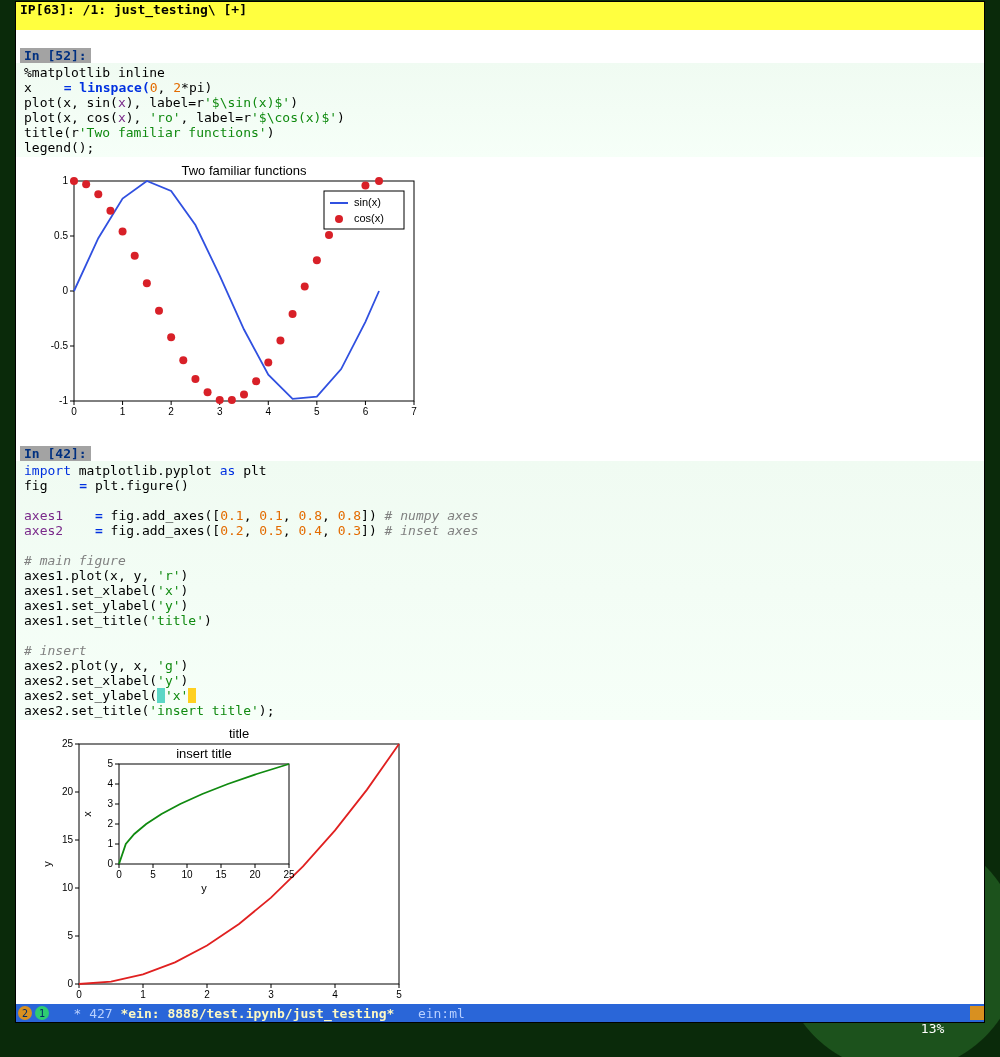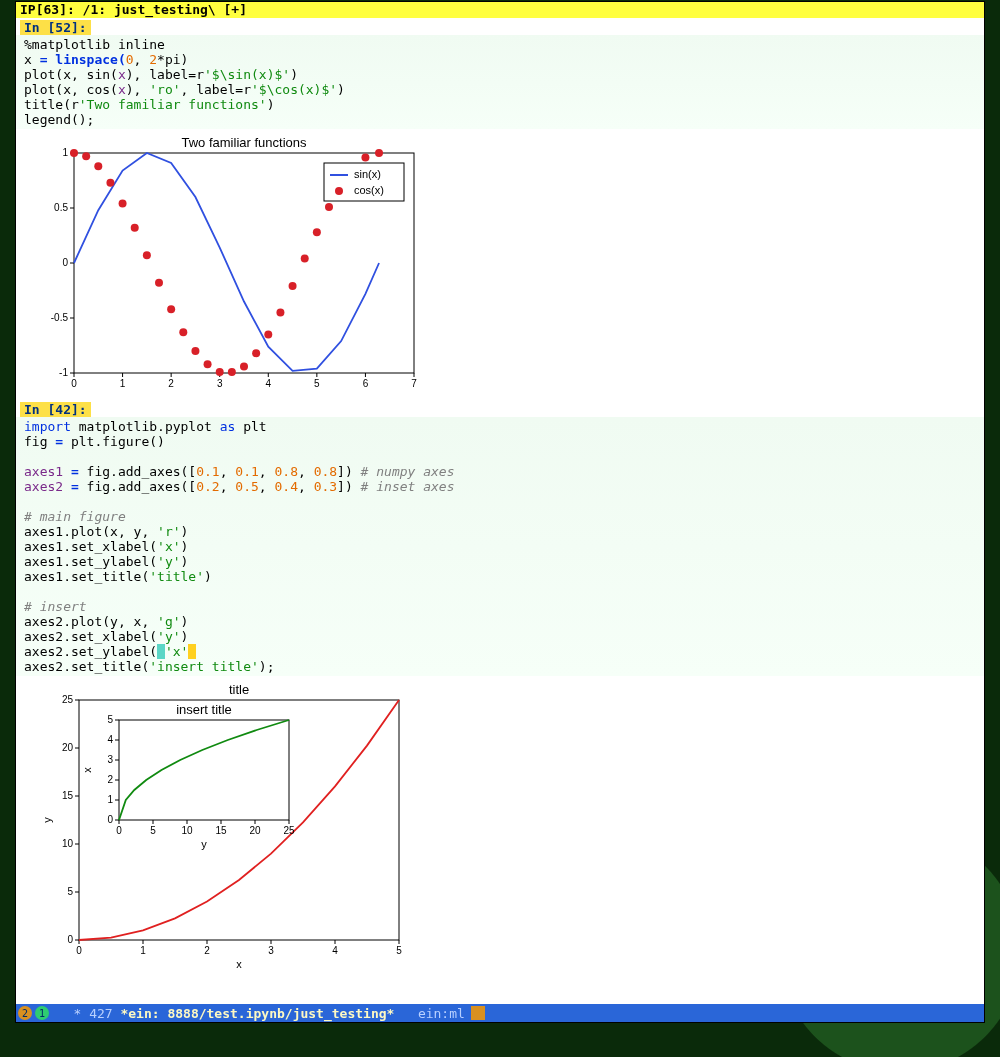--- a/index.html
+++ b/index.html
@@ -24,34 +24,34 @@
     width: 968px;
     height: 1020px;
     background: #ffffff;
     box-shadow: 0 0 0 1px #000;
   }
   .header {
     background: #ffff3f;
     color: #000;
     font-weight: bold;
     padding: 0 4px;
-    height: 16px;
+    height: 28px;
     line-height: 16px;
     font-size: 13px;
   }
   .cell {
     padding: 0;
   }
   .prompt {
     display: inline-block;
-    background: #fde047;
+    background: #a3a3a3;
     color: #003080;
     font-weight: bold;
     padding: 0 4px;
-    margin: 2px 0 0 4px;
+    margin: 18px 0 0 4px;
     font-size: 13px;
   }
   .code {
     background: linear-gradient(#f0fbf2,#f6fff8);
     padding: 2px 8px 2px 8px;
     white-space: pre;
     line-height: 15px;
     font-size: 13px;
     color: #000;
   }
@@ -59,21 +59,21 @@
     padding: 2px 8px;
     white-space: pre;
     font-size: 13px;
     color: #000;
   }
   .kw   { color: #0030e0; font-weight: normal; }
   .num  { color: #e36b00; }
   .str  { color: #108a10; }
   .var  { color: #7a2a8a; }
   .cm   { color: #808080; font-style: italic; }
-  .op   { color: #0030e0; font-weight: bold; }
+  .op   { color: #0030e0; font-weight: bold; margin-left: 24px; }
   .hl-c { background: #5bd6c6; }
   .hl-y { background: #ffd020; }
 
   .chart-area {
     padding: 4px 8px;
   }
 
   .statusbar {
     position: absolute;
     left: 0; bottom: 0;
@@ -268,15 +268,20 @@
 
   <div class="statusbar">
     <span class="sb-left-ind">2</span>
     <span class="sb-left-ind" style="background:#2ecc71">1</span>
     <span class="sb-text sb-dim">   * </span>
     <span class="sb-text sb-dim">427</span>
     <span class="sb-text"> </span>
     <span class="sb-text sb-bold">*ein: 8888/test.ipynb/just_testing*</span>
     <span class="sb-text sb-dim">   </span>
     <span class="sb-text sb-dim">ein:ml</span>
+    <span class="sb-end sb-text">
+      <span>34:20</span>
+      <span>   </span>
+      <span>13%</span>
+    </span>
     <span class="sb-end-block"></span>
   </div>
 </div>
 
 </body></html>

